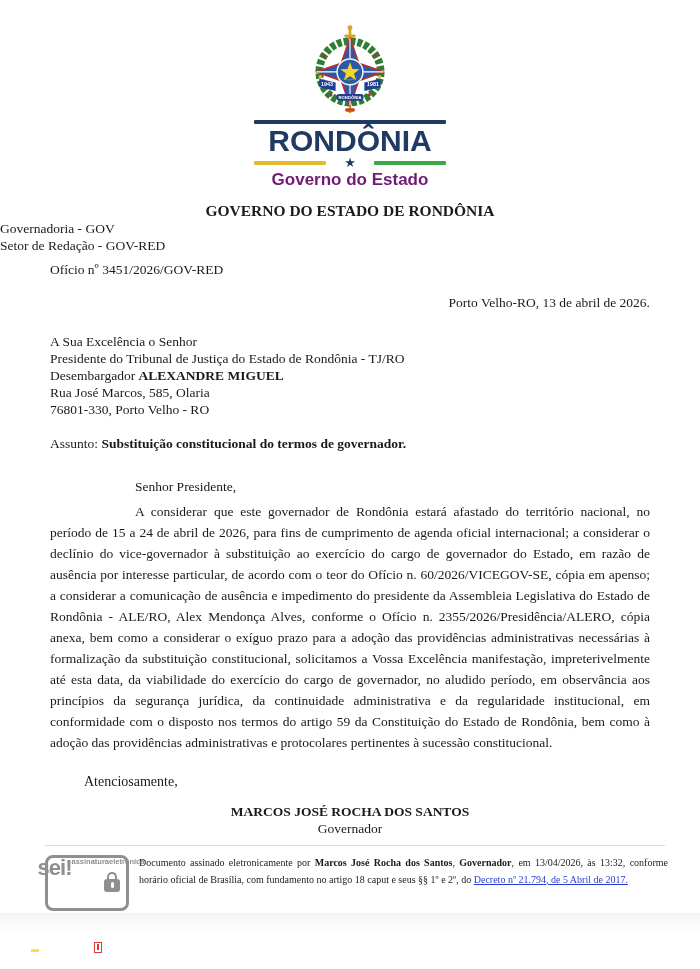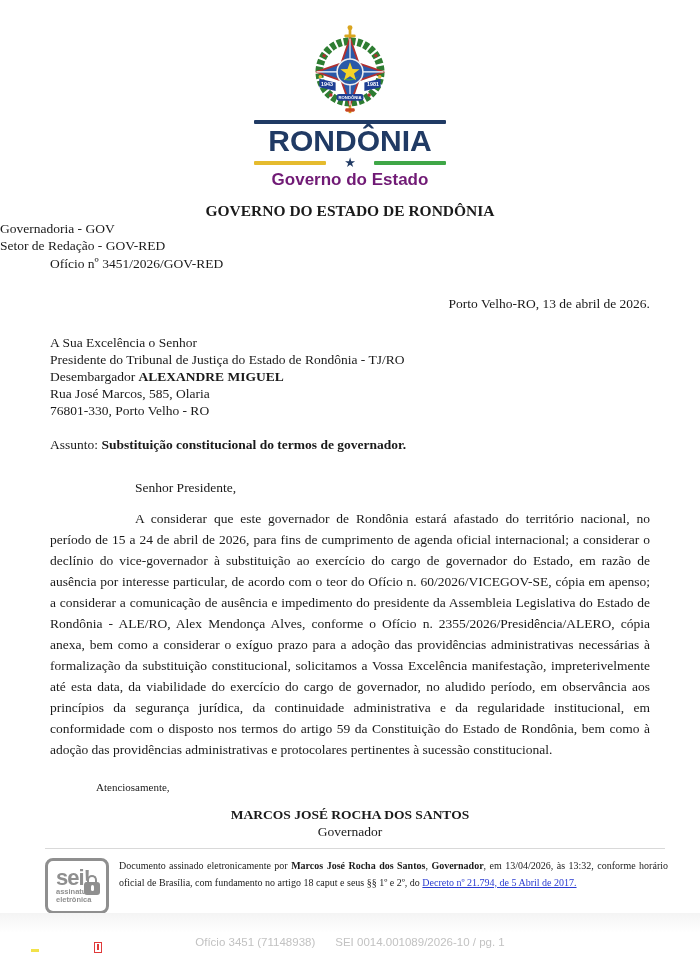--- a/index.html
+++ b/index.html
@@ -20,41 +20,41 @@
   .wm-star{color:#203a64;font-size:13px;line-height:12px;
            font-family:"DejaVu Sans",sans-serif;}
   .wm-tagline{font-family:"Liberation Sans",sans-serif;font-weight:bold;
               font-size:17px;line-height:20px;color:#701a75;margin-top:1px;}
 
   
   .org-header{margin-top:11px;text-align:center;font-weight:bold;font-size:15.5px;line-height:19px;}
   .org-sub{text-align:left;font-size:13.5px;line-height:17px;}
 
   .content{margin:0 50px;}
-  .ref-line{margin-top:2px;font-size:13.5px;}
-  .date-line{margin-top:24px;text-align:right;font-size:13.5px;}
+  .ref-line{margin-top:8px;font-size:13.5px;}
+  .date-line{margin-top:17px;text-align:right;font-size:13.5px;}
 
   .recipient{margin-top:22px;font-size:13.5px;line-height:17px;}
   .subject{margin-top:18px;font-size:13.5px;}
   .greeting{margin-top:27px;margin-left:85px;font-size:13.5px;}
 
-  .body-paragraph{margin-top:12px;font-size:13.5px;line-height:21px;
+  .body-paragraph{margin-top:6px;font-size:13.5px;line-height:21px;
                   text-align:justify;text-indent:85px;}
-  .closing{margin-top:21px;margin-left:46px;font-size:11px;}
+  .closing{margin-top:21px;margin-left:34px;font-size:14px;}
 
   .sig{margin-top:13px;text-align:center;font-size:13.5px;line-height:17px;}
   .sig .name{font-weight:bold;}
 
   
   .sei-rule{border:none;border-top:1px solid #d9d9d9;margin:8px 35px 0 45px;}
   .sei-block{display:flex;margin:9px 32px 0 45px;}
-  .sei-logo{position:relative;width:64px;height:56px;border:3px solid #8f8f8f;
+  .sei-logo{position:relative;width:84px;height:56px;border:3px solid #8f8f8f;
             border-radius:8px;flex:0 0 auto;background:#fff;
             font-family:"Liberation Sans",sans-serif;color:#8f8f8f;
-            display:flex;flex-direction:column;align-items:flex-start;
+            display:flex;flex-direction:row;align-items:flex-start;
             justify-content:center;padding-left:8px;box-sizing:border-box;}
   .sei-logo .sei-word{font-weight:bold;font-size:22px;line-height:20px;letter-spacing:-1px;}
   .sei-logo .sei-sub{font-size:7.5px;line-height:8px;font-weight:bold;}
   .sei-lock{position:absolute;right:6px;top:14px;width:16px;height:22px;}
   .lock-shackle{position:absolute;top:0;left:3px;width:10px;height:10px;
                 border:2.5px solid #8f8f8f;border-bottom:none;border-radius:6px 6px 0 0;box-sizing:border-box;}
   .lock-body{position:absolute;top:7px;left:0;width:16px;height:13px;background:#8f8f8f;border-radius:3px;}
   .lock-hole{position:absolute;top:10px;left:6.5px;width:3px;height:6px;background:#fff;border-radius:2px;}
   .sei-text{margin-left:10px;font-size:10px;line-height:16.5px;text-align:justify;}
   .sei-text b{font-weight:bold;}
@@ -163,18 +163,14 @@
         <div class="lock-hole"></div>
       </div>
     </div>
     <div class="sei-text"><span>Documento assinado eletronicamente por </span><b>Marcos José Rocha dos Santos</b><span>, </span><b>Governador</b><span>, em 13/04/2026, às 13:32, conforme horário oficial de Brasília, com fundamento no artigo 18 caput e seus §§ 1º e 2º, do </span><span class="sei-link">Decreto nº 21.794, de 5 Abril de 2017.</span></div>
   </div>
   <hr class="sei-rule" style="margin-top:14px;">
 
   <div class="bottom-zone"></div>
   <div class="mark-yellow"></div>
   <div class="mark-red"></div>
-  <div class="footer-row">
-    <span>Ofício 3451 (71148938)</span>
-    <span>SEI 0014.001089/2026-10 / pg. 1</span>
-  </div>
 
 </div>
 
 </body></html>

